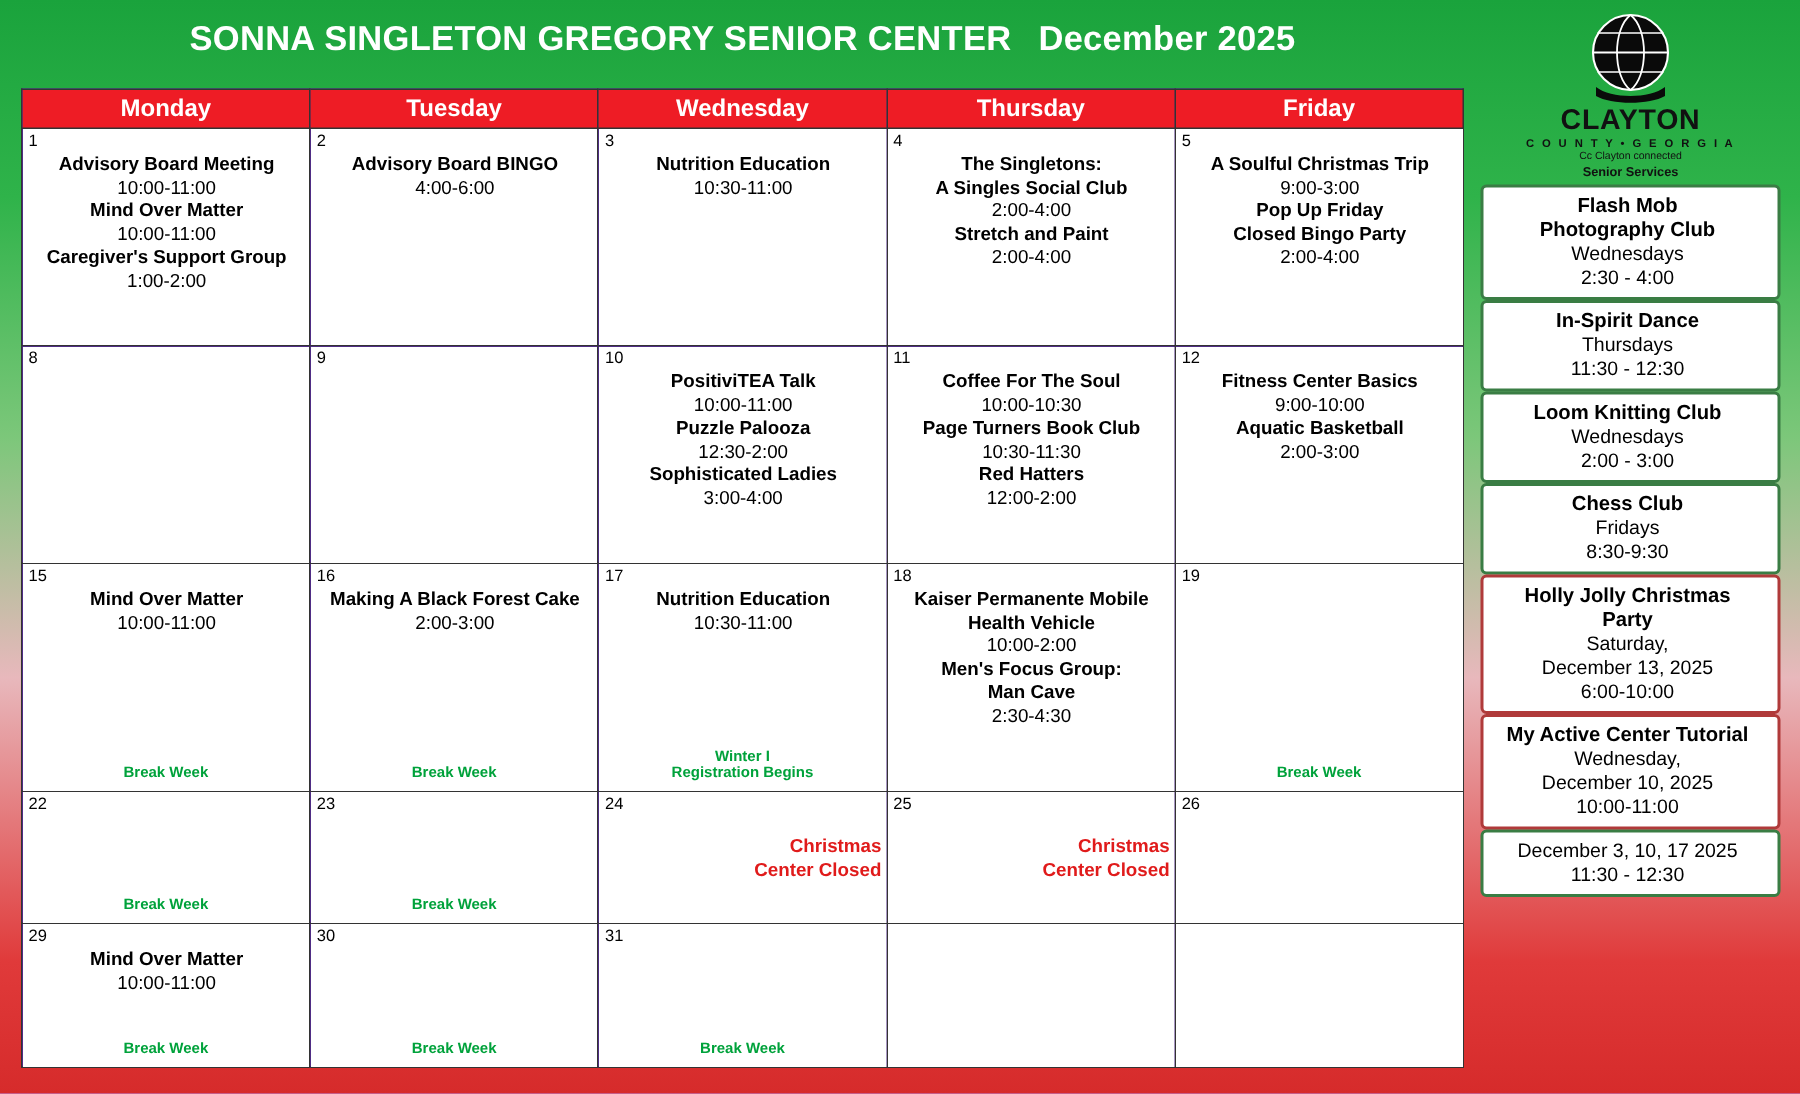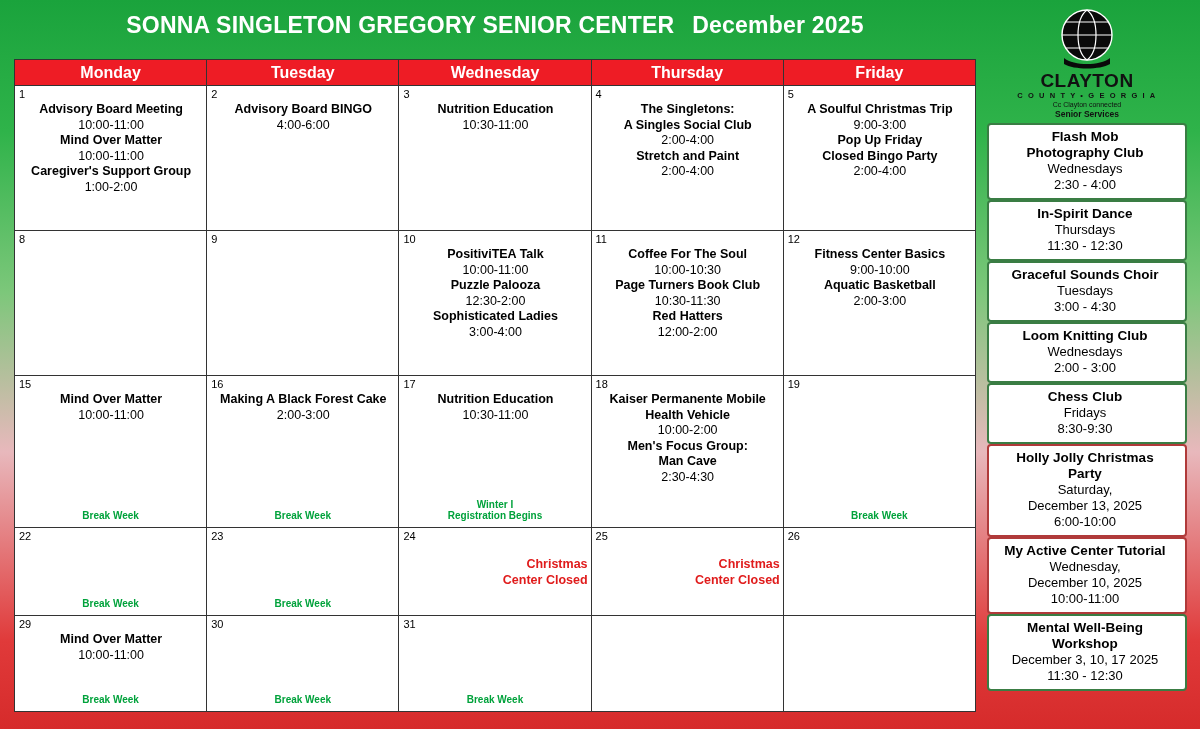--- a/index.html
+++ b/index.html
@@ -382,27 +382,20 @@
         </div>
         <div class="card">
           <div class="c-title">
             <div>In-Spirit Dance</div>
           </div>
           <div class="c-line">Thursdays</div>
           <div class="c-line">11:30 - 12:30</div>
         </div>
         <div class="card">
           <div class="c-title">
-            <div>Graceful Sounds Choir</div>
-          </div>
-          <div class="c-line">Tuesdays</div>
-          <div class="c-line">3:00 - 4:30</div>
-        </div>
-        <div class="card">
-          <div class="c-title">
             <div>Loom Knitting Club</div>
           </div>
           <div class="c-line">Wednesdays</div>
           <div class="c-line">2:00 - 3:00</div>
         </div>
         <div class="card">
           <div class="c-title">
             <div>Chess Club</div>
           </div>
           <div class="c-line">Fridays</div>
@@ -419,23 +412,19 @@
         </div>
         <div class="card red-border">
           <div class="c-title">
             <div>My Active Center Tutorial</div>
           </div>
           <div class="c-line">Wednesday,</div>
           <div class="c-line">December 10, 2025</div>
           <div class="c-line">10:00-11:00</div>
         </div>
         <div class="card">
-          <div class="c-title">
-            <div>Mental Well-Being</div>
-            <div>Workshop</div>
-          </div>
           <div class="c-line">December 3, 10, 17 2025</div>
           <div class="c-line">11:30 - 12:30</div>
         </div>
       </div>
   </div>
 
 </div>
 
 </body></html>

